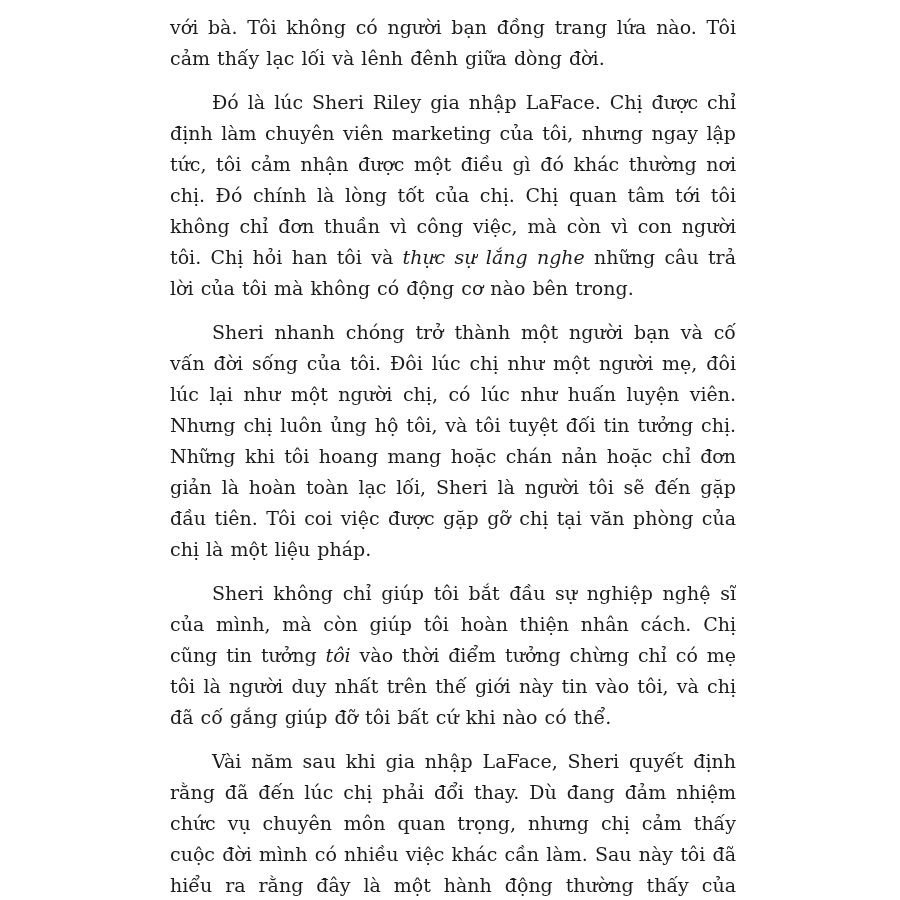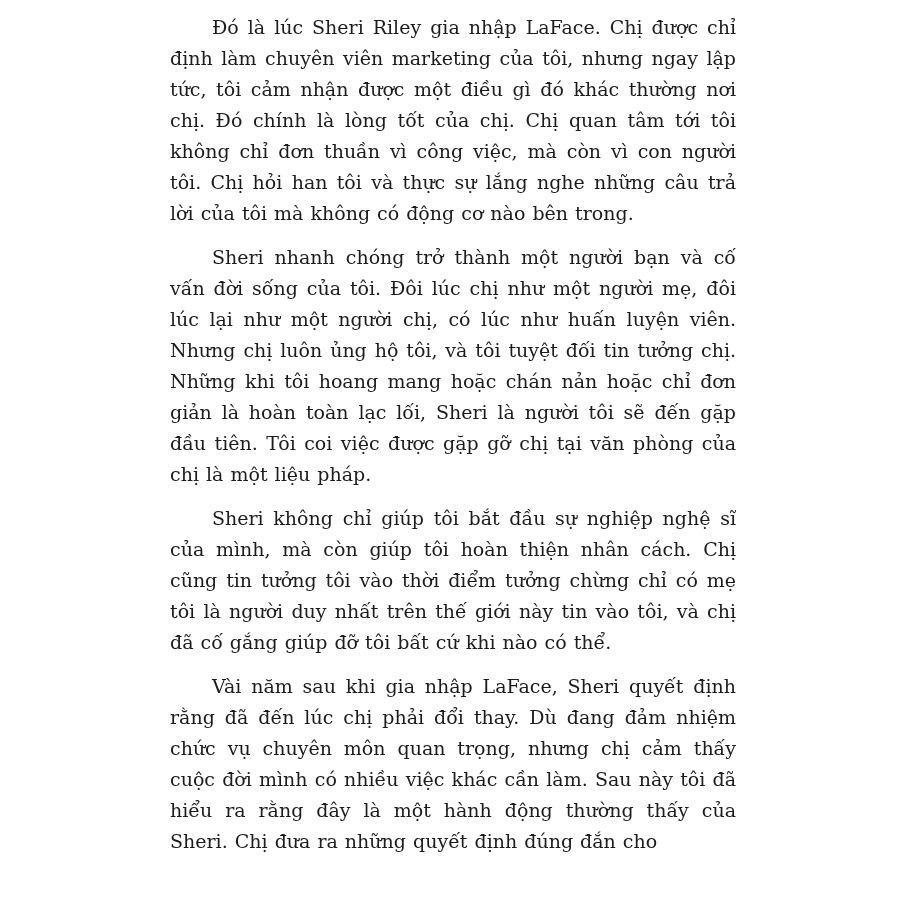--- a/index.html
+++ b/index.html
@@ -31,26 +31,28 @@
     font-size: 19px;
     line-height: 31px;
     text-align: justify;
     text-justify: inter-word;
     word-spacing: 1px;
   }
   p.para.indent {
     text-indent: 42px;
   }
   .italic {
+    font-style: italic;
   }
 </style>
 </head>
 <body>
 
 <div class="page">
   <div class="text-block">
+      <p class="para"><span>với bà. Tôi không có người bạn đồng trang lứa nào. Tôi cảm thấy lạc lối và lênh đênh giữa dòng đời.</span></p>
       <p class="para indent"><span>Đó là lúc Sheri Riley gia nhập LaFace. Chị được chỉ định làm chuyên viên marketing của tôi, nhưng ngay lập tức, tôi cảm nhận được một điều gì đó khác thường nơi chị. Đó chính là lòng tốt của chị. Chị quan tâm tới tôi không chỉ đơn thuần vì công việc, mà còn vì con người tôi. Chị hỏi han tôi và </span><span class="italic">thực sự lắng nghe</span><span> những câu trả lời của tôi mà không có động cơ nào bên trong.</span></p>
       <p class="para indent"><span>Sheri nhanh chóng trở thành một người bạn và cố vấn đời sống của tôi. Đôi lúc chị như một người mẹ, đôi lúc lại như một người chị, có lúc như huấn luyện viên. Nhưng chị luôn ủng hộ tôi, và tôi tuyệt đối tin tưởng chị. Những khi tôi hoang mang hoặc chán nản hoặc chỉ đơn giản là hoàn toàn lạc lối, Sheri là người tôi sẽ đến gặp đầu tiên. Tôi coi việc được gặp gỡ chị tại văn phòng của chị là một liệu pháp.</span></p>
       <p class="para indent"><span>Sheri không chỉ giúp tôi bắt đầu sự nghiệp nghệ sĩ của mình, mà còn giúp tôi hoàn thiện nhân cách. Chị cũng tin tưởng </span><span class="italic">tôi</span><span> vào thời điểm tưởng chừng chỉ có mẹ tôi là người duy nhất trên thế giới này tin vào tôi, và chị đã cố gắng giúp đỡ tôi bất cứ khi nào có thể.</span></p>
       <p class="para indent"><span>Vài năm sau khi gia nhập LaFace, Sheri quyết định rằng đã đến lúc chị phải đổi thay. Dù đang đảm nhiệm chức vụ chuyên môn quan trọng, nhưng chị cảm thấy cuộc đời mình có nhiều việc khác cần làm. Sau này tôi đã hiểu ra rằng đây là một hành động thường thấy của Sheri. Chị đưa ra những quyết định đúng đắn cho </span></p>
     </div>
 
 </div>
 
 </body></html>

